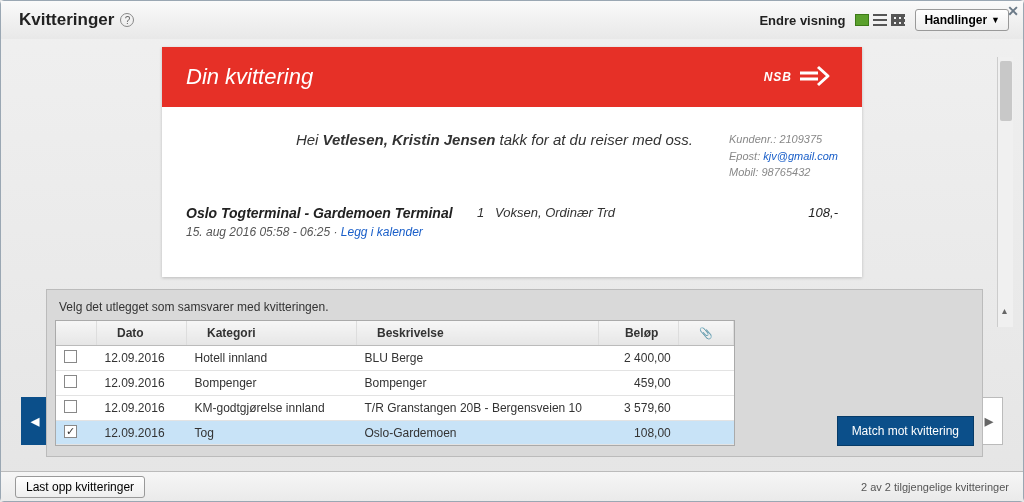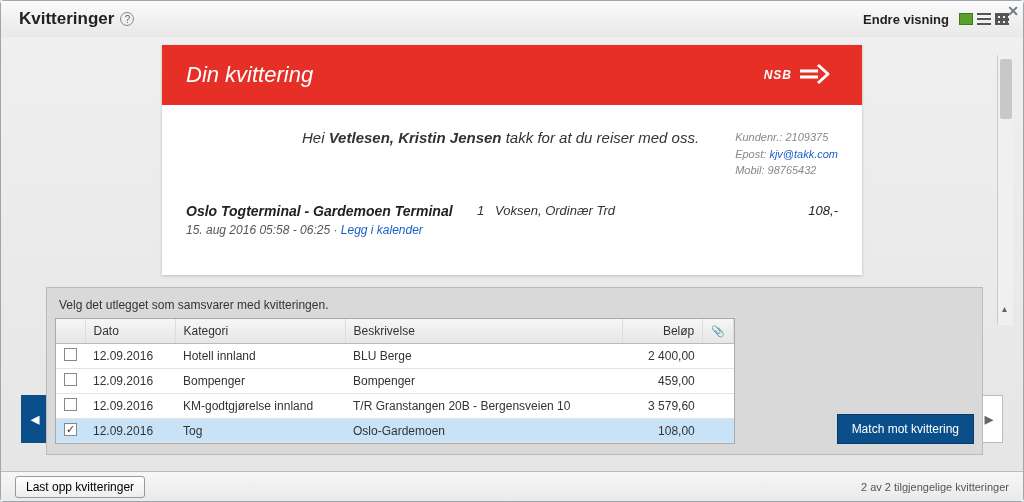--- a/index.html
+++ b/index.html
@@ -135,21 +135,21 @@
   .table-wrap {
     background: #fff; border: 1px solid #aaa;
     width: 680px;
   }
   .mp-body { display:flex; align-items:flex-end; gap: 16px; }
   table { border-collapse: collapse; width: 100%; font-size: 12px; }
   thead th {
     background: linear-gradient(#f6f6f6,#e6e6e6);
     border-bottom: 1px solid #bbb;
     border-right: 1px solid #ddd;
-    text-align: left; padding: 5px 8px; font-weight: normal; color: #333;
+    text-align: left; padding: 5px 20px; font-weight: bold; color: #333;
   }
   thead th:last-child { text-align:center;}
   tbody td {
     border-bottom: 1px solid #e3e3e3;
     padding: 4px 8px; color: #333;
   }
   tbody tr.selected { background: #c8e3f7; }
   .chk { width: 13px; height: 13px; border: 1px solid #888; background:#fff; display:inline-block;}
   .chk.checked::after {
     content: "✓"; font-size: 11px; color: #333; position: relative; top:-2px; left:1px;
@@ -195,20 +195,24 @@
     <div class="header-left">
       <span class="header-title">Kvitteringer</span>
       <span class="help-icon">?</span>
     </div>
     <div class="header-right">
       <span class="view-label">Endre visning</span>
       <span class="view-icons">
         <span class="vicon square"></span>
         <span class="vicon lines"></span>
         <span class="vicon grid"></span>
+      </span>
+      <span class="actions-btn">
+        <span>Handlinger</span>
+        <span class="chev-down">▼</span>
       </span>
     </div>
   </div>
 
   <div class="content">
     <div class="scrollbar-v">
       <div class="scrollbar-thumb"></div>
       <div class="scrollbar-arrow up">▾</div>
     </div>
 
@@ -224,21 +228,21 @@
         </span>
       </div>
       <div class="greeting-row">
         <div class="greeting">
           <span>Hei</span>
           <b>Vetlesen, Kristin Jensen</b>
           <span>takk for at du reiser med oss.</span>
         </div>
         <div class="cust-info">
           <div><span class="lbl">Kundenr.:</span> <span>2109375</span></div>
-          <div><span class="lbl">Epost:</span> <span class="eml">kjv@takk.com</span></div>
+          <div><span class="lbl">Epost:</span> <span class="eml">kjv@gmail.com</span></div>
           <div><span class="lbl">Mobil:</span> <span>98765432</span></div>
         </div>
       </div>
       <div class="ticket-block">
         <div class="tk-left">
           <div class="tk-route">Oslo Togterminal - Gardemoen Terminal</div>
           <div class="tk-time">
             <span>15. aug 2016 05:58 - 06:25</span> ·
             <span class="tk-link">Legg i kalender</span>
           </div>

